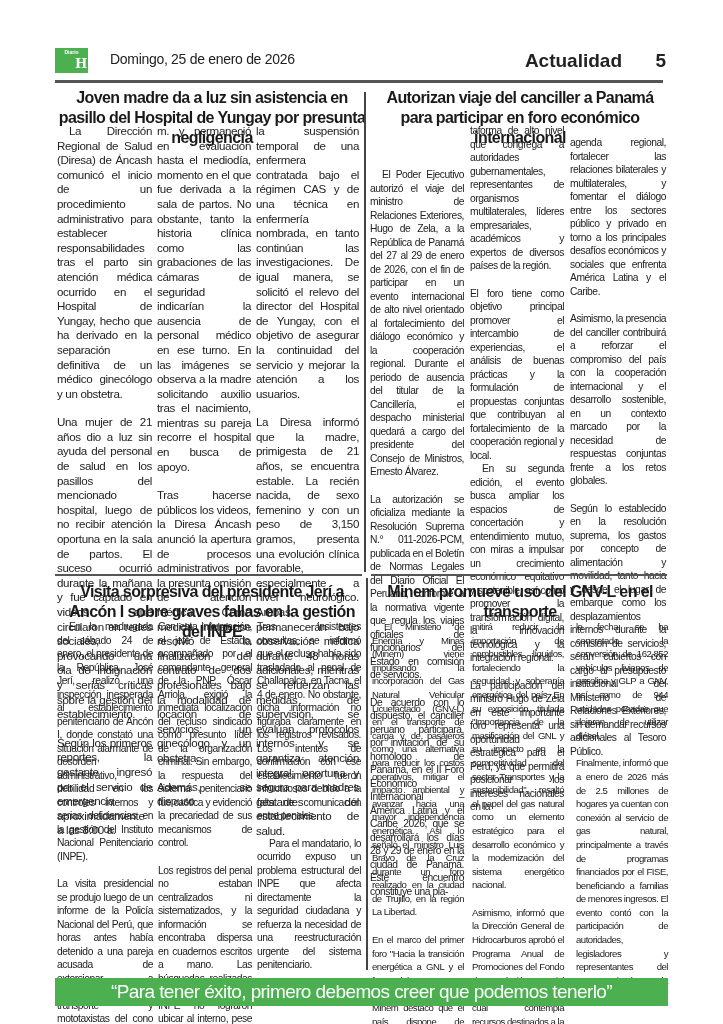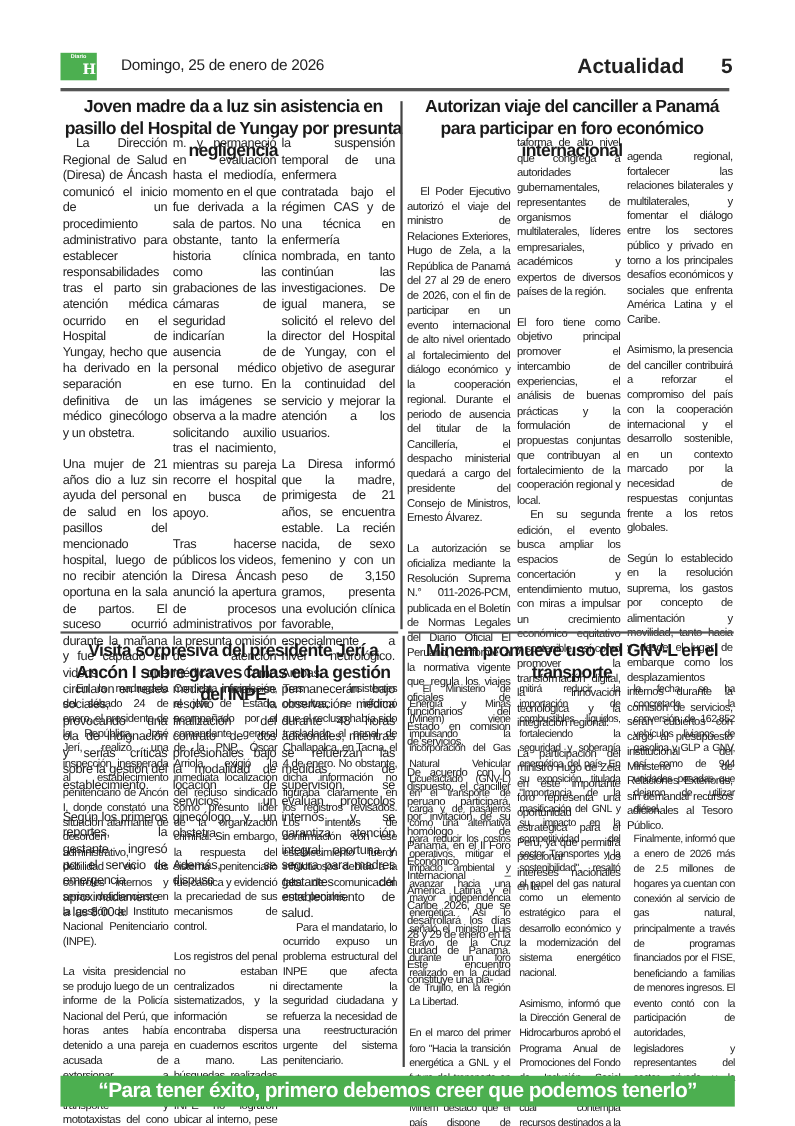--- a/index.html
+++ b/index.html
@@ -16,21 +16,21 @@
   .rule-top { position:absolute; left:55px; top:80px; width:608px; height:3px; background:#555; }
   .vrule { position:absolute; width:2px; background:#444; }
   .hrule { position:absolute; height:2px; background:#555; }
   .headline { position:absolute; text-align:center; font-weight:bold; font-size:16px; line-height:20px; color:#1a1a1a; letter-spacing:-0.6px; }
   .col { position:absolute; font-size:11.6px; line-height:14.6px; text-align:justify; color:#222; letter-spacing:-0.35px; }
   .col p { margin:0 0 14px 0; }
   .col p.ind { text-indent:12px; }
   .col.cond { font-size:10.3px; letter-spacing:-0.45px; line-height:13.5px; }
   .col.cond2 { font-size:9.6px; letter-spacing:-0.5px; line-height:13.6px; }
   .quote { position:absolute; left:55px; top:978px; width:613px; height:28px; background:#4caf50;
-           color:#fff; text-align:center; font-size:19px; font-weight:bold; line-height:28px; letter-spacing:-0.6px; }
+           color:#fff; text-align:center; font-size:19px; font-weight:normal; line-height:28px; letter-spacing:-0.6px; }
 </style>
 </head>
 <body>
 
 <div class="masthead">
   <div class="logo">
     <span class="l1">Diario</span>
     <span class="l2">HOY</span>
   </div>
   <div class="date">Domingo, 25 de enero de 2026</div>

